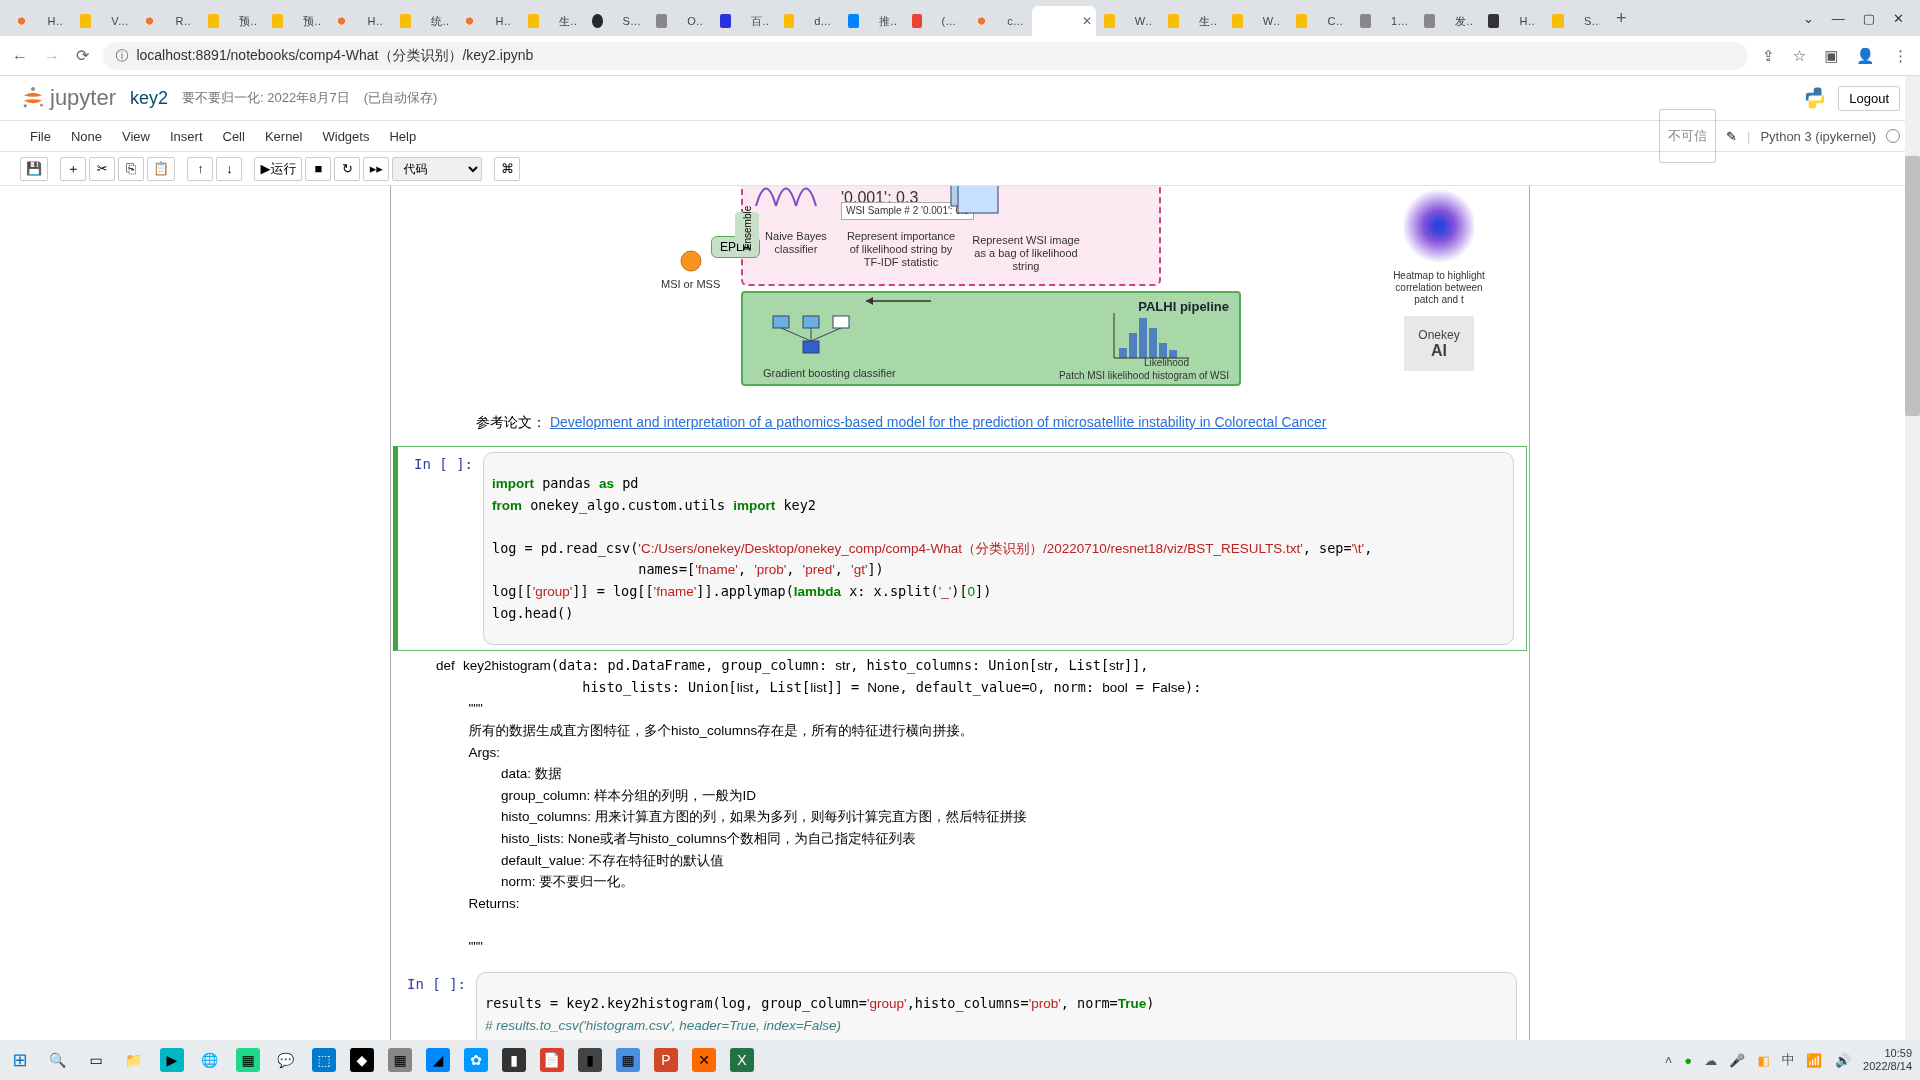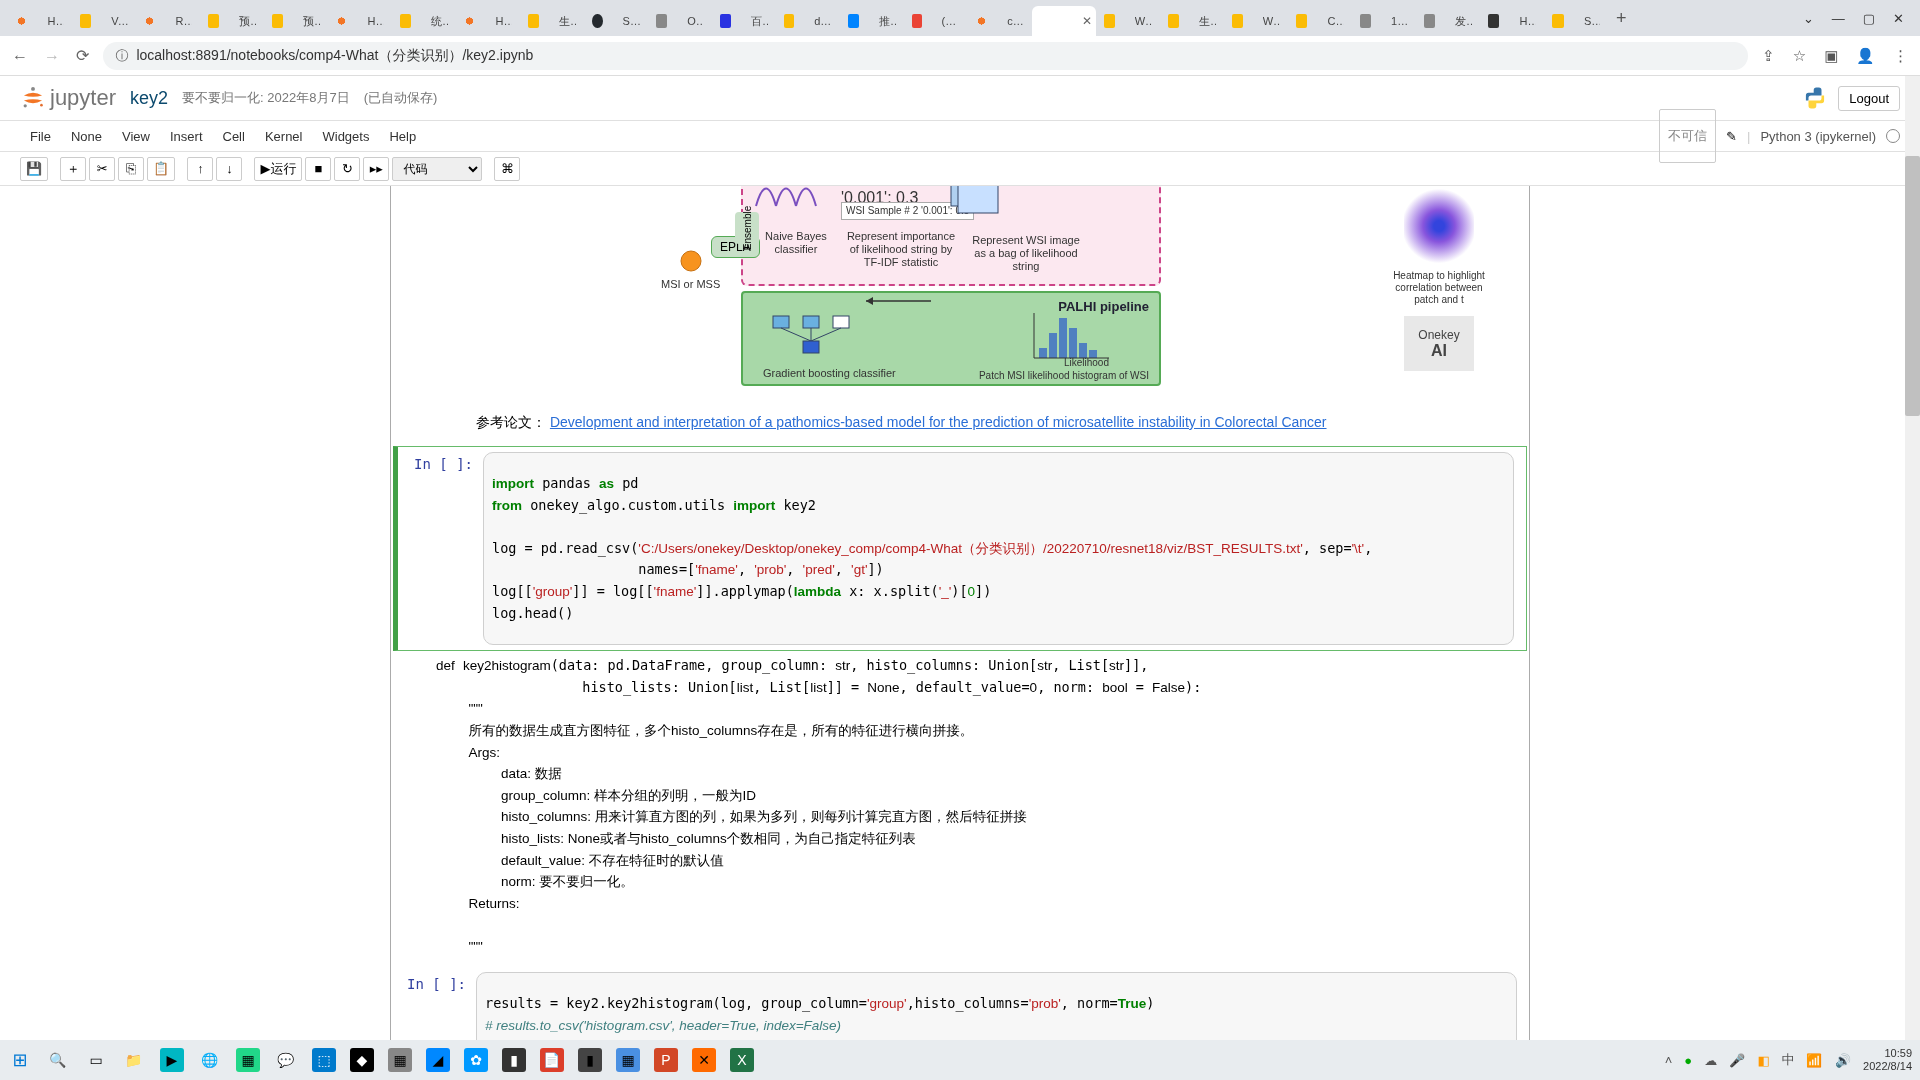--- a/index.html
+++ b/index.html
@@ -54,21 +54,21 @@
 .jp-notebook { position: absolute; top: 186px; bottom: 40px; left: 0; right: 0; overflow-y: auto; background: #fff; }
 .jp-container { width: 1140px; margin: 0 auto; border: 1px solid #ababab; border-top: none; padding: 0; background: #fff; }
 
 
 .diagram-out { position: relative; height: 220px; overflow: hidden; }
 .diagram-box { border: 2px dashed #c48; background: #fce8f0; position: absolute; border-radius: 6px; }
 .diagram-label { font-size: 11px; color: #333; position: absolute; text-align: center; line-height: 1.2; }
 .diagram-ensemble { background:#c8e0c8; width:32px; height:24px; border-radius:4px; display:flex; align-items:center; justify-content:center; font-size:10px; transform: rotate(-90deg); }
 .onekey-box { position:absolute; right: 55px; top: 130px; width: 70px; height: 55px; background:#e8e8e8; display:flex; flex-direction:column; align-items:center; justify-content:center; font-size:12px; color:#444; }
 .heatmap-box { position:absolute; right: 55px; top: 0; width: 70px; height: 80px; background: radial-gradient(circle, #3344dd 10%, #8855dd 30%, #fff 70%); border-radius:4px; }
-.palhi-box { position:absolute; left: 350px; top: 105px; width: 420px; height: 95px; background:#a8d8a8; border:2px solid #5a5; border-radius:4px; }
+.palhi-box { position:absolute; left: 350px; top: 105px; width: 500px; height: 95px; background:#a8d8a8; border:2px solid #5a5; border-radius:4px; }
 
 .md-cell { padding: 8px 85px 12px 85px; font-size: 14px; }
 .md-cell a { color: #2a6ed6; text-decoration: underline; }
 .md-h3 { font-size: 20px; font-weight: bold; padding: 14px 85px 6px 85px; }
 
 
 .code-cell { display: flex; padding: 5px 12px 5px 0; }
 .code-cell.selected { border: 1px solid #66bb6a; border-left: 5px solid #42a047; margin: 2px; }
 .cc-prompt { width: 85px; text-align: right; padding: 4px 10px 0 0; font-family: monospace; font-size: 14px; color: #303f9f; flex-shrink: 0; }
 .cc-input { flex: 1; background: #f7f7f7; border: 1px solid #cfcfcf; border-radius: 10px; padding: 20px 8px; font-family: monospace; font-size: 13.5px; white-space: pre; line-height: 1.6; overflow-x: auto; }

